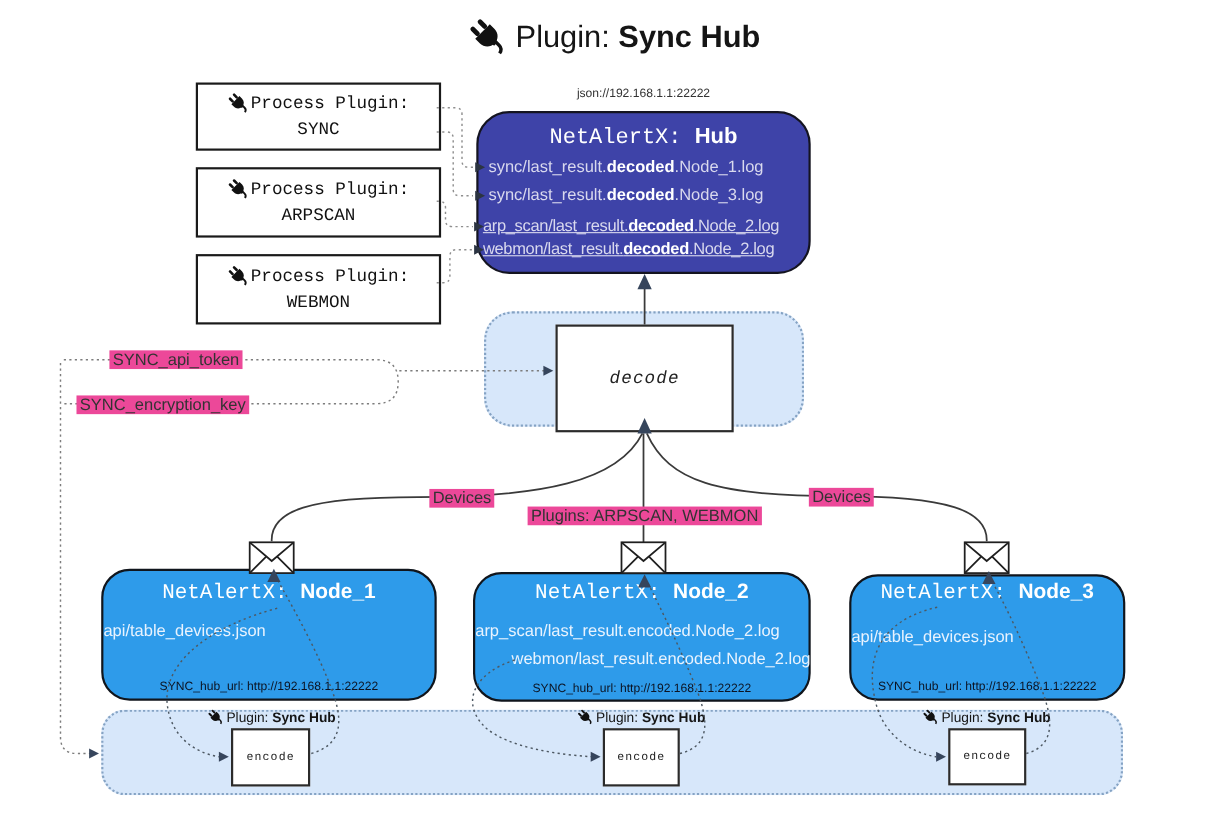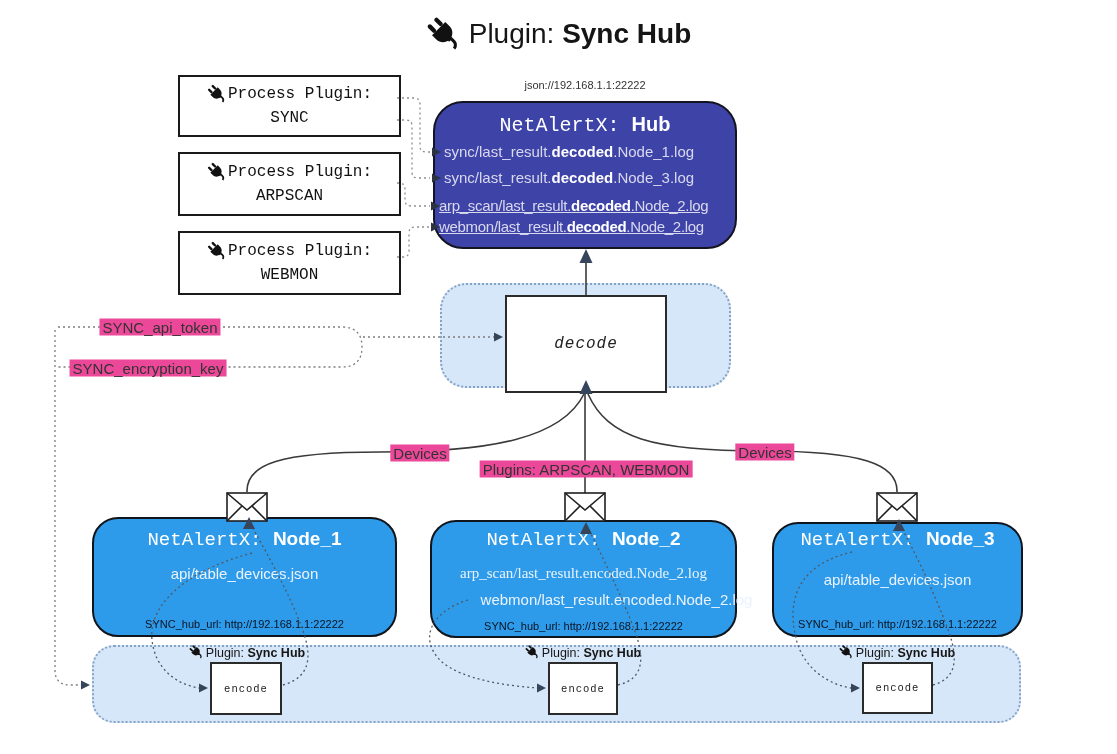--- a/index.html
+++ b/index.html
@@ -47,21 +47,21 @@
   .encode-box{font-size:10.5px;letter-spacing:1px;}
 
   
   .edge-label{position:absolute;transform:translate(-50%,-50%);background:#ec4899;padding:0 3px;
               font-size:15px;color:#333;white-space:nowrap;z-index:6;}
 
   
   .node{position:absolute;background:var(--node_fill,#2e9bea);border:2px solid #10151c;
         box-sizing:border-box;border-radius:26px;z-index:1;}
   .node-title{position:absolute;left:0;width:100%;text-align:center;color:#fff;font-size:19px;z-index:2;}
-  .node-file{position:absolute;left:0;width:100%;text-align:center;color:#e9f3fe;font-size:15px;
+  .node-file{position:absolute;left:0;width:100%;text-align:left;color:#e9f3fe;font-size:15px;
              white-space:nowrap;z-index:2;}
   .node-url{position:absolute;left:0;width:100%;text-align:center;color:#0c1322;font-size:11px;z-index:2;}
 
   
   .sync-bar{position:absolute;left:92px;top:645px;width:929px;height:78px;border-radius:22px;
             background:var(--panel_fill,#d7e7fa);border:2px dotted var(--panel_border,#85a3c4);
             box-sizing:border-box;z-index:1;}
   .enc-label{position:absolute;transform:translate(-50%,-50%);display:flex;align-items:center;gap:2px;
              font-size:12.5px;color:#151515;white-space:nowrap;z-index:3;}
 
@@ -141,21 +141,21 @@
       <span>decode</span>
     </div>
 
   <div class="node" style="left:92px;top:517px;width:305px;height:120px;">
     <div class="node-title" style="top:9px;"><span class="mono">NetAlertX: </span><b>Node_1</b></div>
     <div class="node-file" style="top:46px;">api/table_devices.json</div>
     <div class="node-url" style="top:99px;">SYNC_hub_url: http://192.168.1.1:22222</div>
   </div>
   <div class="node" style="left:430px;top:520px;width:307px;height:118px;">
     <div class="node-title" style="top:6px;"><span class="mono">NetAlertX: </span><b>Node_2</b></div>
-    <div class="node-file" style="top:43px;font-family:Liberation Serif, serif;">arp_scan/last_result.encoded.Node_2.log</div>
+    <div class="node-file" style="top:43px;">arp_scan/last_result.encoded.Node_2.log</div>
     <div class="node-file" style="top:69px;padding-left:33px;">webmon/last_result.encoded.Node_2.log</div>
     <div class="node-url" style="top:98px;">SYNC_hub_url: http://192.168.1.1:22222</div>
   </div>
   <div class="node" style="left:772px;top:522px;width:251px;height:115px;">
     <div class="node-title" style="top:4px;"><span class="mono">NetAlertX: </span><b>Node_3</b></div>
     <div class="node-file" style="top:47px;">api/table_devices.json</div>
     <div class="node-url" style="top:94px;">SYNC_hub_url: http://192.168.1.1:22222</div>
   </div>
 
   <div class="sync-bar"></div>

